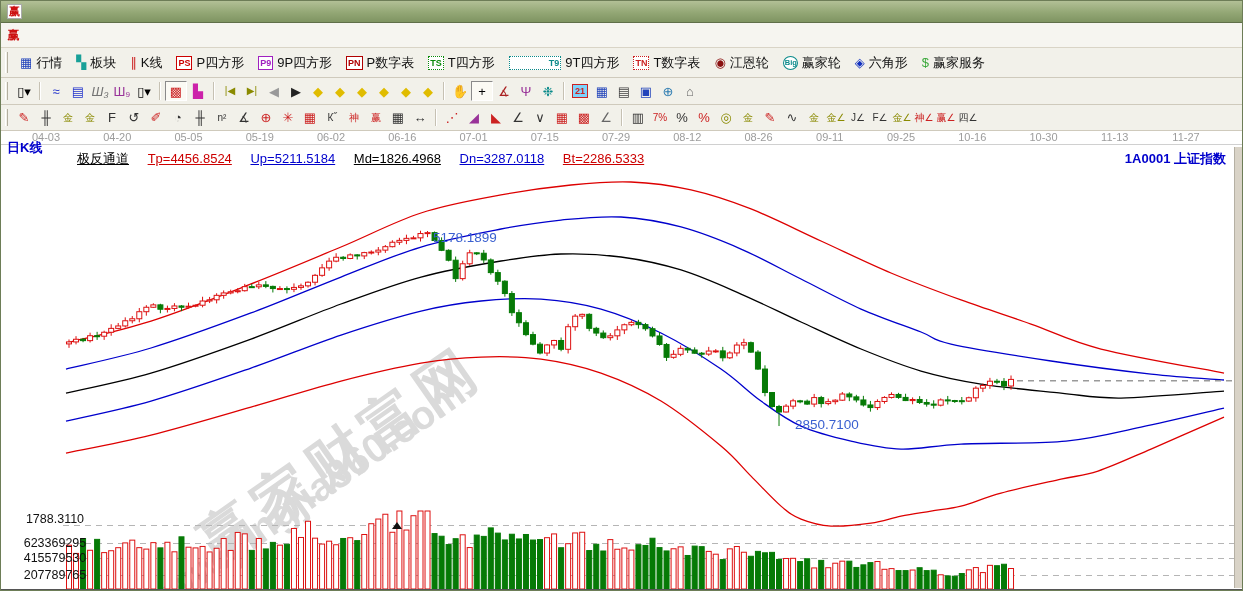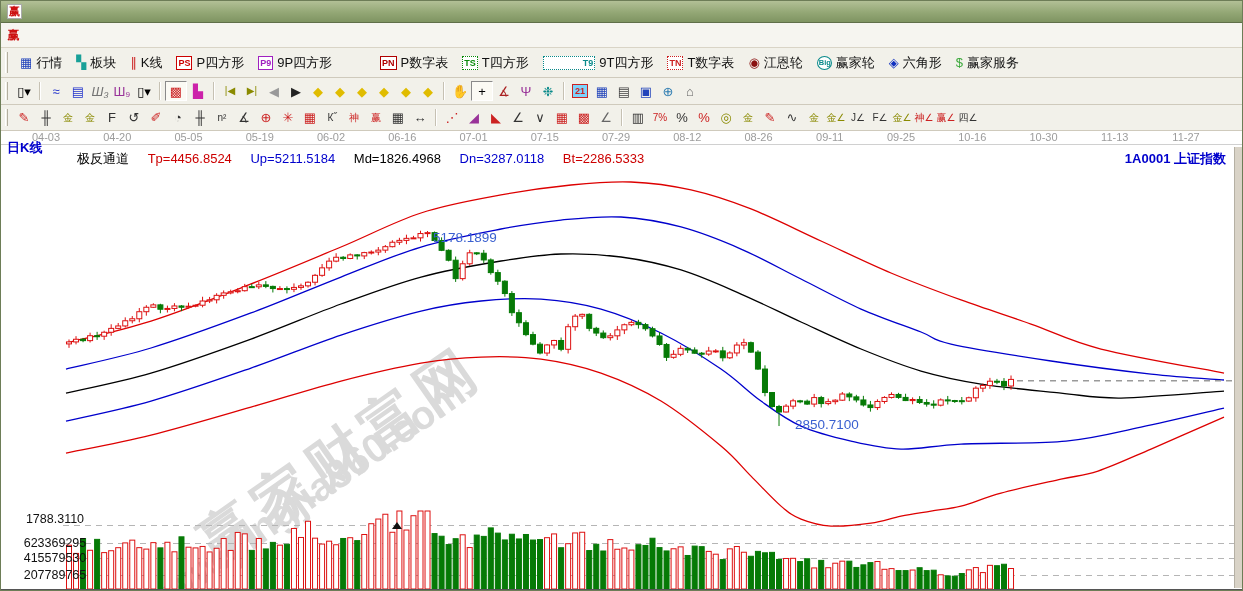--- a/index.html
+++ b/index.html
@@ -49,21 +49,21 @@
     white-space:nowrap;
   }
   .tbtn.small{font-size:10px;}
   .tbtn.sel{border-color:#8a8a8a #ffffff #ffffff #8a8a8a;background:#fbfaf4;}
   .tbtn .cal{font-size:9px;font-weight:bold;border:1px solid #cc2222;color:#cc2222;padding:0 2px;line-height:12px;background:#7dd3fc;}
   
   .chart-area{position:absolute;left:0;top:130px;width:1241px;height:461px;background:#fff;}
   .chart-area svg{position:absolute;left:0;top:0;}
   .lbl-dkx{position:absolute;left:6px;top:8px;font-size:13px;font-weight:bold;color:#0000cc;}
   .legend{position:absolute;left:76px;top:19px;font-size:13px;white-space:nowrap;}
-  .legend span{margin-right:15px;}
+  .legend span{margin-right:15px;text-decoration:underline;}
   .lg-name{color:#000;}
   .lg-red{color:#cc0000;}
   .lg-blue{color:#0000cc;}
   .lg-black{color:#000;}
   .code-label{position:absolute;right:16px;top:19px;font-size:13px;font-weight:bold;color:#0000cc;}
   .vol-label{position:absolute;left:4px;width:100px;text-align:center;font-size:12.5px;color:#111;}
   .right-strip{position:absolute;right:0;top:16px;bottom:4px;width:8px;background:#d9d3c7;border-left:1px solid #b5b0a4;}
 </style>
 </head>
 <body>
@@ -94,21 +94,21 @@
       </div>
       <div class="t1item">
         <span class="t1badge" style="color: rgb(204, 0, 0); border-color: rgb(204, 0, 0);">PS</span>
         <span>P四方形</span>
       </div>
       <div class="t1item">
         <span class="t1badge" style="color: rgb(160, 32, 192); border-color: rgb(160, 32, 192);">P9</span>
         <span>9P四方形</span>
       </div>
       <div class="t1item">
-        <span class="t1badge" style="color: rgb(176, 0, 0); border-color: rgb(176, 0, 0); margin-left: 34px;">PN</span>
+        <span class="t1badge" style="color: rgb(176, 0, 0); border-color: rgb(176, 0, 0);">PN</span>
         <span>P数字表</span>
       </div>
       <div class="t1item">
         <span class="t1badge" style="color: rgb(10, 138, 10); border-color: rgb(10, 138, 10); border-style: dotted;">TS</span>
         <span>T四方形</span>
       </div>
       <div class="t1item">
         <span class="t1badge" style="color: rgb(10, 138, 138); border-color: rgb(10, 138, 138); border-style: dotted; padding-left: 39px;">T9</span>
         <span>9T四方形</span>
       </div>

